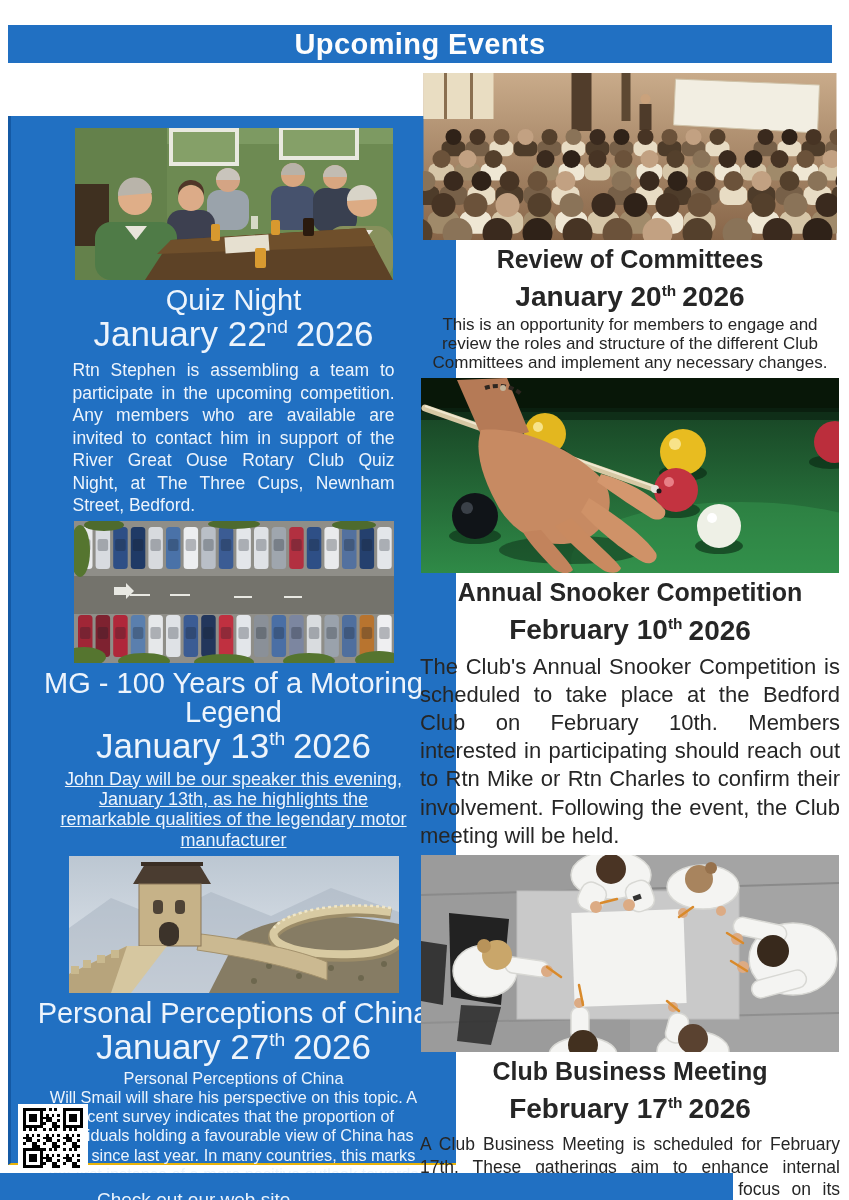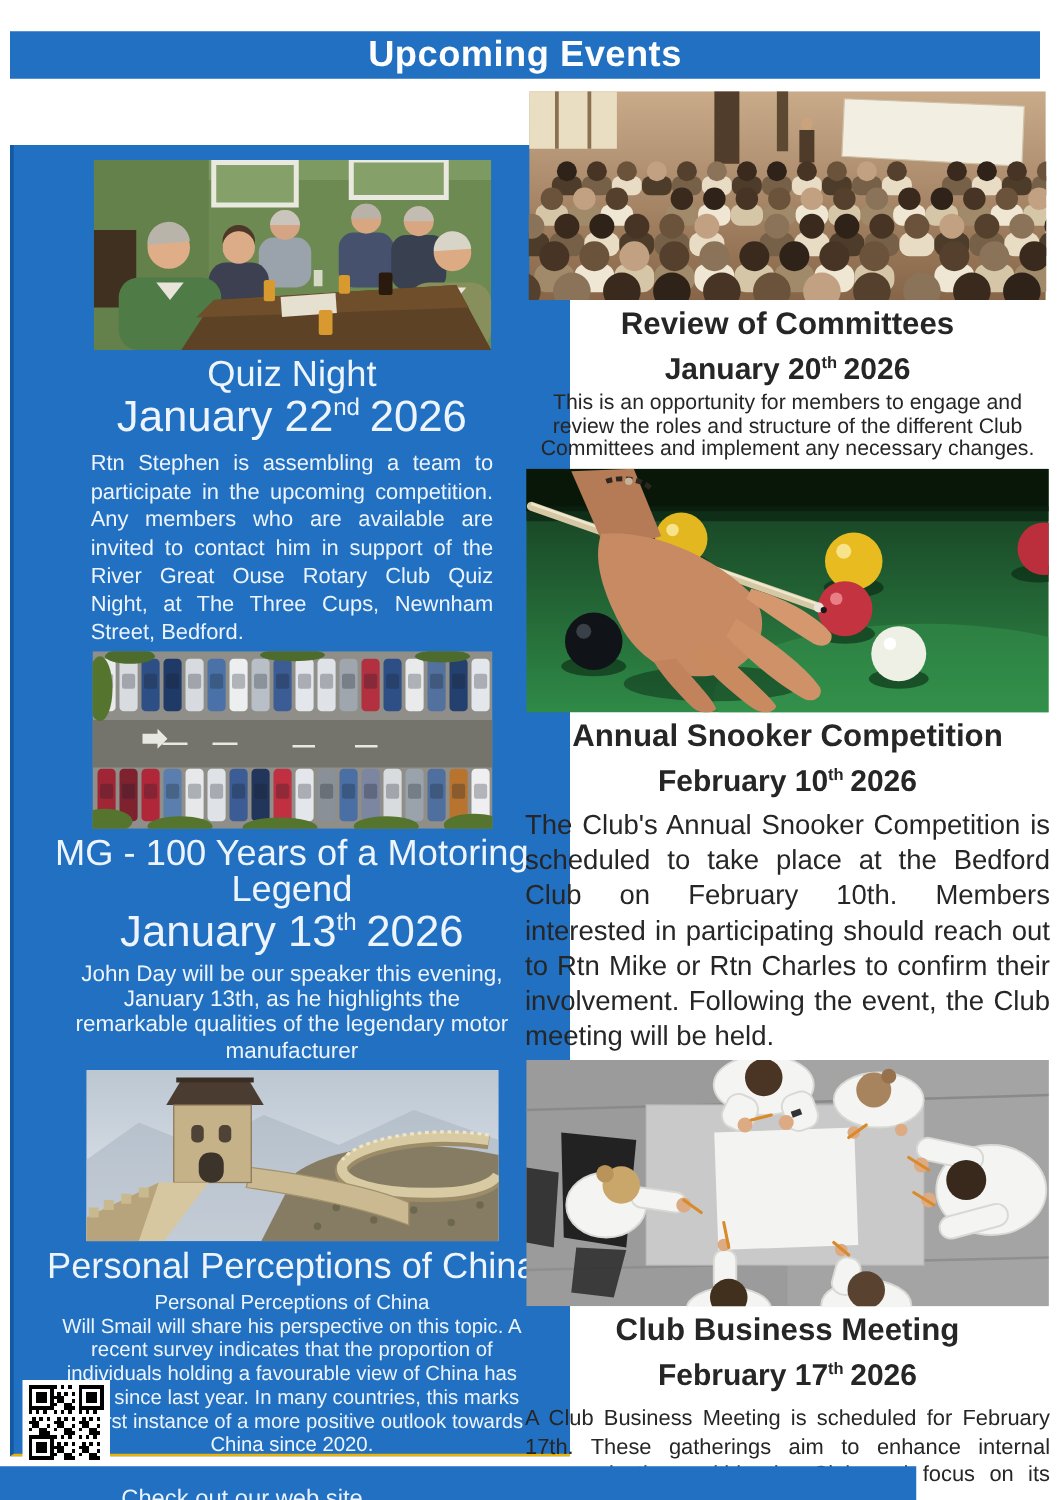--- a/index.html
+++ b/index.html
@@ -27,36 +27,36 @@
   .ph3{width:330px;height:137px;margin-top:6px;}
   .lp-title{font-size:29px;font-weight:normal;line-height:1.02;margin:6px 8px 0;}
   .lp-date{font-size:35px;font-weight:normal;line-height:1.05;margin:0;}
   sup{font-size:55%;}
   .yr{margin-left:.22em;}
   .lp-body-justify{
     width:322px;margin:7px auto 0;font-size:17.5px;line-height:1.285;
     text-align:justify;
   }
   .lp-body-center-mg{
-    width:352px;margin:4px auto 0;font-size:18px;line-height:1.13;text-align:center;
+    width:352px;margin:4px auto 0;font-size:18px;line-height:1.13;text-align:center;text-decoration:underline;
   }
   .lp-body-center-cn{
     width:376px;margin:4px auto 0;font-size:16.3px;line-height:1.17;text-align:center;
   }
   
   .right-col{
     position:absolute;left:416px;top:73px;width:428px;
     color:#262626;text-align:center;
   }
   .rc-photo{display:block;margin:0 auto;}
   .rph1{width:414px;height:167px;}
   .rph2{width:418px;height:195px;margin-top:6px;}
   .rph3{width:418px;height:197px;margin-top:5px;}
   .rc-title{font-size:25px;font-weight:bold;line-height:1;margin:7px 0 0;}
-  .rc-date{font-size:24px;font-weight:bold;line-height:1;margin:11px 0 0;}
+  .rc-date{font-size:28px;font-weight:bold;line-height:1;margin:11px 0 0;}
   .rc-body-center{
     width:424px;margin:5px auto 0;font-size:17px;line-height:1.1;text-align:center;
   }
   .rc-body-justify{
     width:420px;margin:8px auto 0;font-size:22px;line-height:1.28;text-align:justify;
   }
   .rc-body-justify.last{font-size:17.5px;margin-top:10px;}
   
   .footer-bar{
     position:absolute;left:0;top:1173px;width:733px;height:53px;
@@ -271,20 +271,21 @@
       <polygon points="58,90 98,90 62,137 0,137 0,118" fill="#d6c7a0"></polygon>
       <polygon points="0,118 58,90 42,137 0,137" fill="#b7a47c"></polygon>
       <g fill="#c9b98f">
         <rect x="2" y="110" width="8" height="8"></rect>
           <rect x="14" y="104" width="8" height="8"></rect>
         <rect x="28" y="99" width="8" height="8"></rect>
           <rect x="42" y="94" width="8" height="8"></rect>
       </g>
     </svg>
     <h2 class="lp-title">Personal Perceptions of China</h2>
+    <div class="lp-date"><span>January 27</span><sup>th</sup><span class="yr">2026</span></div>
     <p class="lp-body-center-cn"><span>Personal Perceptions of China</span><br><span>Will Smail will share his perspective on this topic. A recent survey indicates that the proportion of individuals holding a favourable view of China has risen since last year. In many countries, this marks the first instance of a more positive outlook towards China since 2020.</span></p>
   </section>
 </div>
 
 <div class="right-col">
 
   <section>
     <svg class="rc-photo rph1" viewBox="0 0 413 167">
       <defs>
         <linearGradient id="aud" x1="0" y1="0" x2="0" y2="1">

